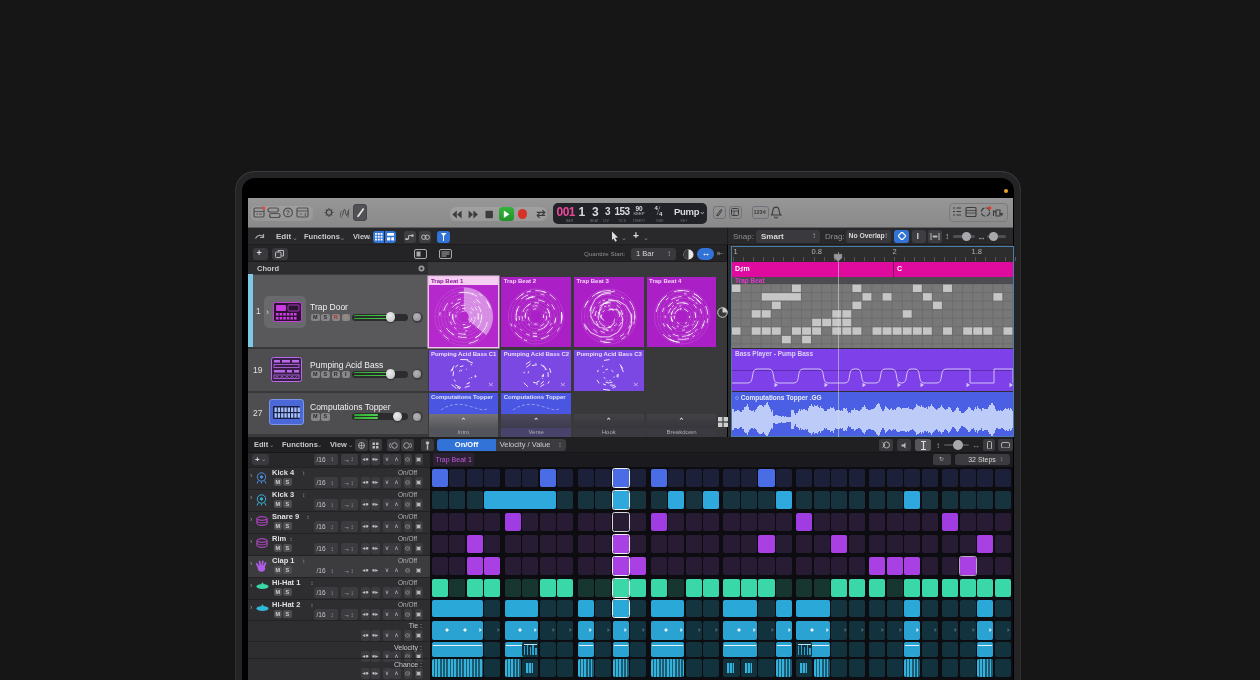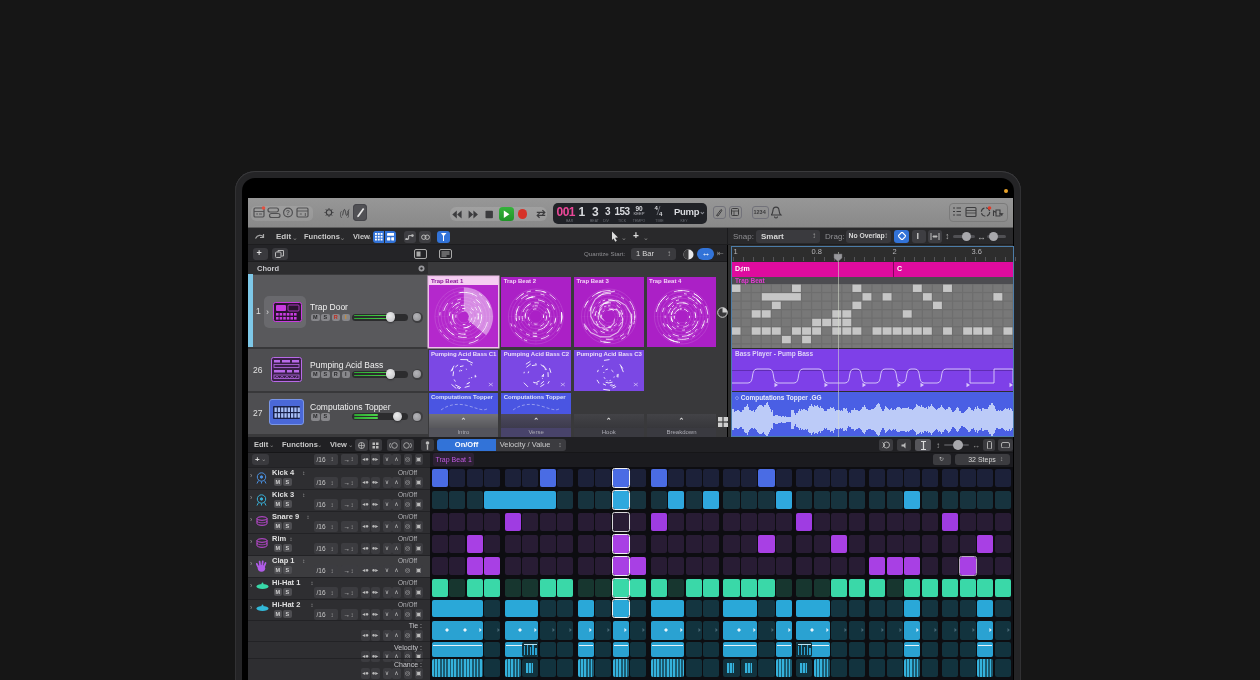--- a/index.html
+++ b/index.html
@@ -260,21 +260,21 @@
 <div class="" style="position:absolute;left:311px;top:313.5px;width:8.5px;height:7.5px;background:#87878b;border-radius:2px;color:#2a2a2c;font-size:5.5px;font-weight:bold;text-align:center;line-height:7.5px;">M</div>
 <div class="" style="position:absolute;left:321px;top:313.5px;width:8.5px;height:7.5px;background:#87878b;border-radius:2px;color:#2a2a2c;font-size:5.5px;font-weight:bold;text-align:center;line-height:7.5px;">S</div>
 <div class="" style="position:absolute;left:331.5px;top:313.5px;width:8.5px;height:7.5px;background:#87878b;border-radius:2px;color:#c62a1e;font-size:5.5px;font-weight:bold;text-align:center;line-height:7.5px;">R</div>
 <div class="" style="position:absolute;left:341.5px;top:313.5px;width:8.5px;height:7.5px;background:#87878b;border-radius:2px;color:#df9020;font-size:5.5px;font-weight:bold;text-align:center;line-height:7.5px;">I</div>
 <div class="" style="position:absolute;left:352px;top:313.5px;width:55.5px;height:7px;background:#2c2c2e;border-radius:3.5px;"></div>
 <div class="" style="position:absolute;left:353.5px;top:314.7px;width:36.63px;height:1.8px;background:linear-gradient(90deg,#2ea832,#4cd44a);border-radius:1px;"></div>
 <div class="" style="position:absolute;left:353.5px;top:317.5px;width:36.63px;height:1.8px;background:linear-gradient(90deg,#2ea832,#4cd44a);border-radius:1px;"></div>
 <div class="" style="position:absolute;left:385.545px;top:312.25px;width:9.5px;height:9.5px;background:radial-gradient(circle at 40% 35%,#eceded,#bcbcc0);border-radius:50%;box-shadow:0 1px 2px rgba(0,0,0,.4);"></div>
 <div class="" style="position:absolute;left:411.5px;top:311.5px;width:11px;height:11px;background:#3e3e40;border-radius:50%;"></div>
 <div class="" style="position:absolute;left:413.0px;top:313.0px;width:8px;height:8px;background:radial-gradient(circle at 42% 38%,#b4b4b8,#8e8e92);border-radius:50%;"></div>
-<div style="position:absolute;left:253px;top:364.5px;font-size:8.5px;color:#e0e0e0;line-height:10.5px;white-space:nowrap;">26</div>
+<div style="position:absolute;left:253px;top:364.5px;font-size:8.5px;color:#e0e0e0;line-height:10.5px;white-space:nowrap;">19</div>
 <svg style="position:absolute;left:271px;top:357px;width:31px;height:25px;" viewBox="0 0 31 25">
 <rect x="0.5" y="0.5" width="30" height="24" rx="2" fill="#3a2048" stroke="#b86ae8" stroke-width="1"></rect>
 <g fill="#b86ae8">
 <rect x="3" y="3" width="6" height="2.5"></rect>
       <rect x="11" y="3" width="8" height="2.5"></rect>
       <rect x="21" y="3" width="7" height="2.5"></rect>
 <rect x="3" y="7.5" width="25" height="3" fill="none" stroke="#b86ae8" stroke-width="0.8"></rect>
 <rect x="3" y="13" width="11" height="2.5"></rect>
       <rect x="16" y="13" width="5" height="2.5"></rect>
       <rect x="23" y="13" width="5" height="2.5"></rect>
@@ -918,21 +918,21 @@
 <div class="" style="position:absolute;left:954.54px;top:257px;width:0.8px;height:4px;background:#55555a;"></div>
 <div class="" style="position:absolute;left:964.61px;top:257px;width:0.8px;height:4px;background:#55555a;"></div>
 <div class="" style="position:absolute;left:974.6800000000001px;top:257px;width:0.8px;height:4px;background:#55555a;"></div>
 <div class="" style="position:absolute;left:984.75px;top:257px;width:0.8px;height:4px;background:#55555a;"></div>
 <div class="" style="position:absolute;left:994.8199999999999px;top:257px;width:0.8px;height:4px;background:#55555a;"></div>
 <div class="" style="position:absolute;left:1004.89px;top:257px;width:0.8px;height:4px;background:#55555a;"></div>
 <div class="" style="position:absolute;left:1014.96px;top:257px;width:0.8px;height:4px;background:#55555a;"></div>
 <div style="position:absolute;left:733.5px;top:247px;font-size:7.5px;color:#b4b4b8;line-height:9.5px;white-space:nowrap;">1</div>
 <div style="position:absolute;left:811.5px;top:247px;font-size:7.5px;color:#b4b4b8;line-height:9.5px;white-space:nowrap;">0.8</div>
 <div style="position:absolute;left:892.5px;top:247px;font-size:7.5px;color:#b4b4b8;line-height:9.5px;white-space:nowrap;">2</div>
-<div style="position:absolute;left:971.5px;top:247px;font-size:7.5px;color:#b4b4b8;line-height:9.5px;white-space:nowrap;">3.6</div>
+<div style="position:absolute;left:971.5px;top:247px;font-size:7.5px;color:#b4b4b8;line-height:9.5px;white-space:nowrap;">1.8</div>
 <div class="" style="position:absolute;left:731px;top:261.5px;width:282px;height:15px;background:#de0b9e;"></div>
 <div style="position:absolute;left:735px;top:264px;font-size:7px;color:#fff;line-height:9px;white-space:nowrap;font-weight:bold;">D♯m</div>
 <div class="" style="position:absolute;left:893px;top:261.5px;width:0.8px;height:15px;background:rgba(60,0,40,.55);"></div>
 <div style="position:absolute;left:897px;top:264px;font-size:7px;color:#fff;line-height:9px;white-space:nowrap;font-weight:bold;">C</div>
 <div class="" style="position:absolute;left:731px;top:276.5px;width:282px;height:71px;background:#6e6e6e;"></div>
 <div class="" style="position:absolute;left:731px;top:276.5px;width:282px;height:7.5px;background:#4c4c50;"></div>
 <div style="position:absolute;left:735px;top:277px;font-size:6.5px;color:#e23ad2;line-height:8.5px;white-space:nowrap;font-weight:bold;">Trap Beat</div>
 <svg style="position:absolute;left:731px;top:284px;width:282px;height:63.5px;overflow:hidden;" viewBox="0 0 282 63.5">
     <rect x="0.60" y="0.60" width="8.87" height="7.35" fill="#787878"></rect>
     <rect x="10.67" y="0.60" width="8.87" height="7.35" fill="#787878"></rect>

